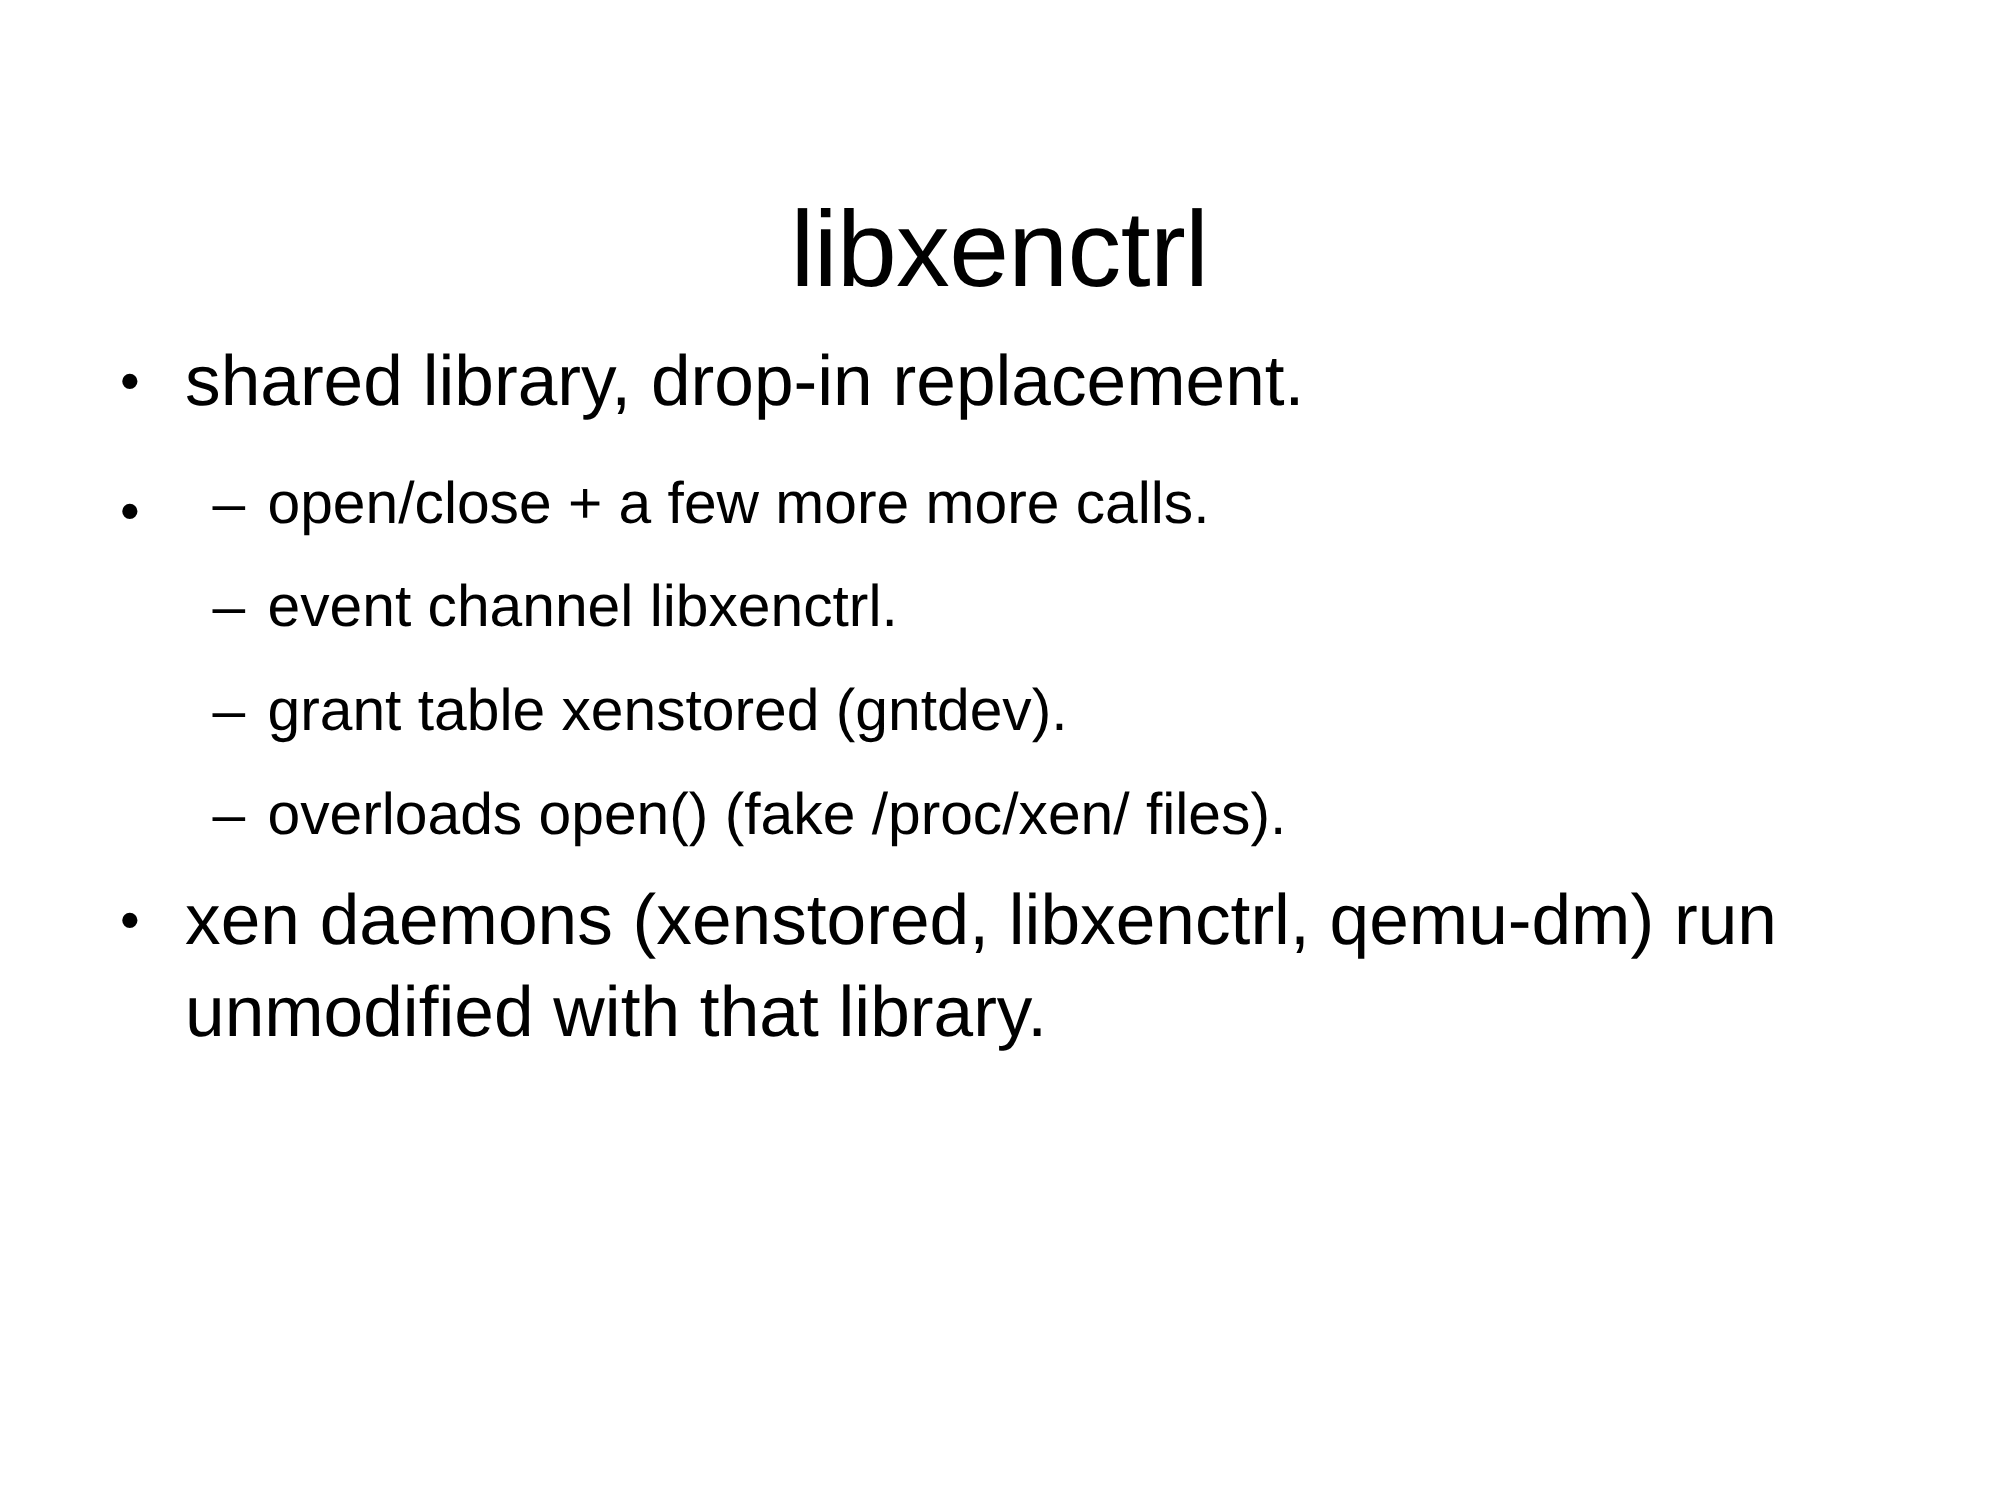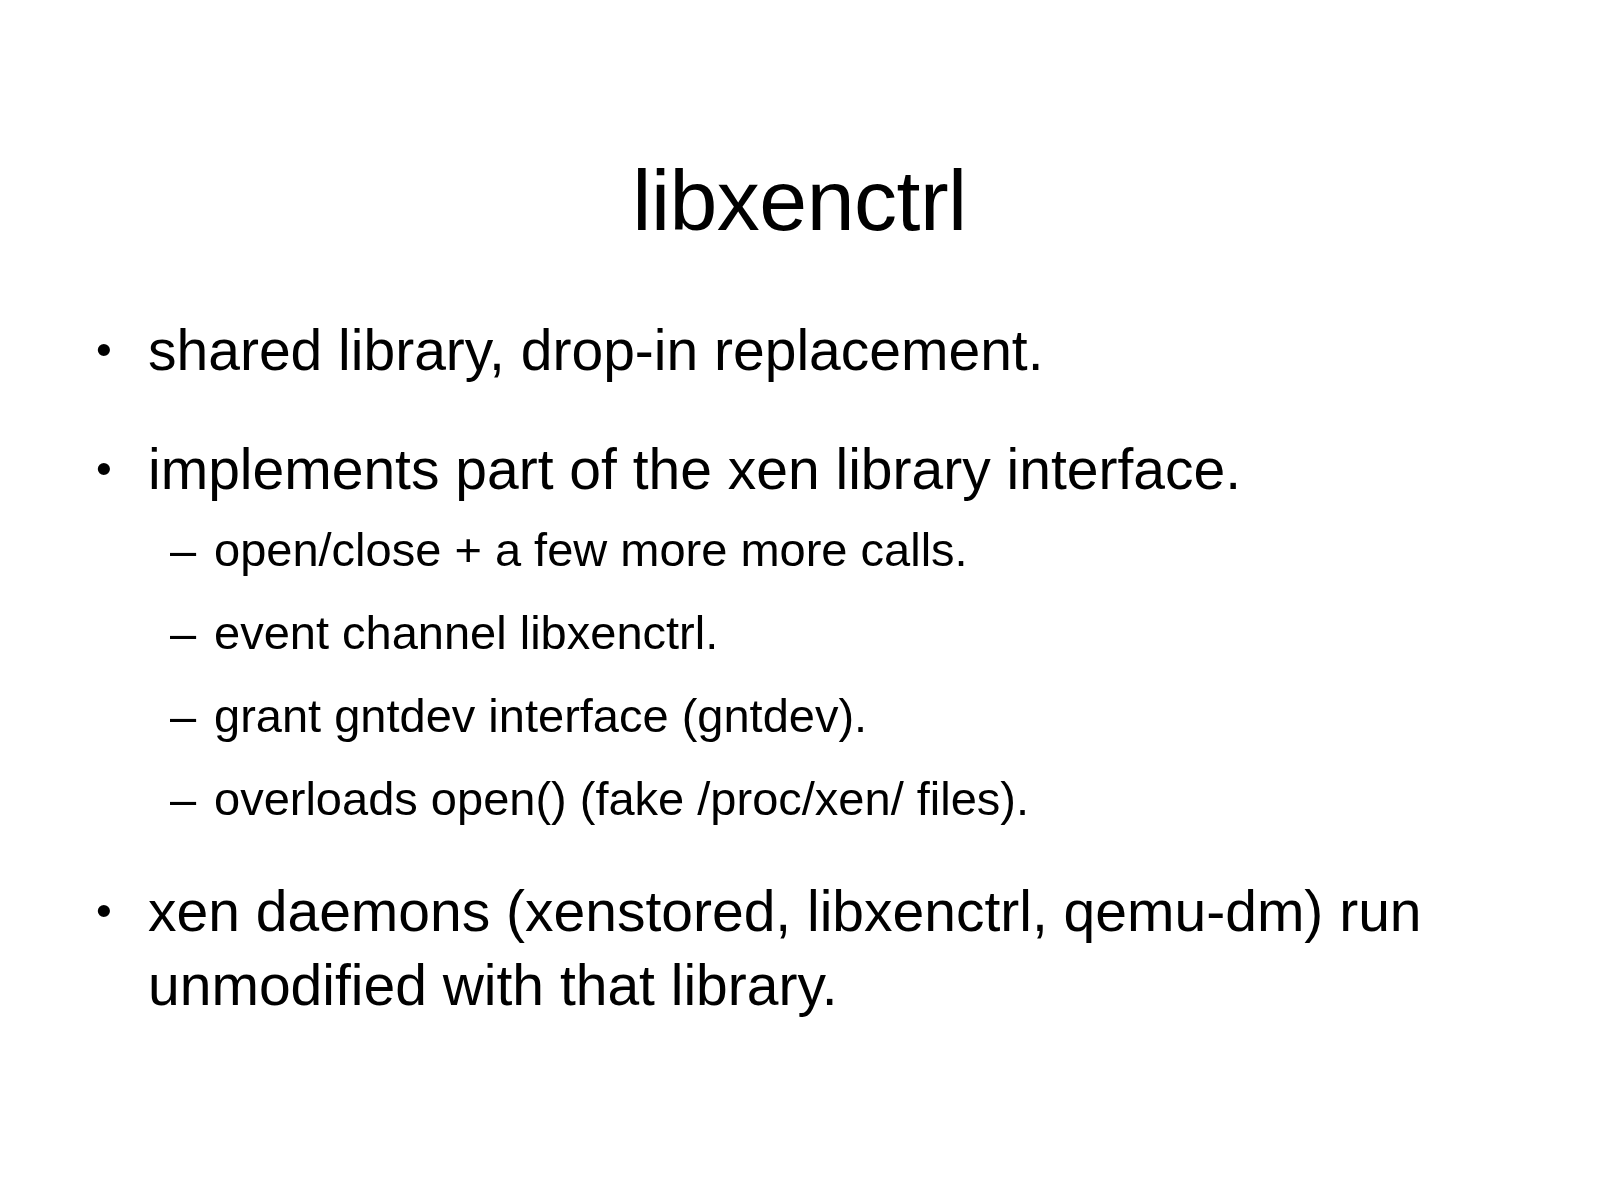--- a/index.html
+++ b/index.html
@@ -63,21 +63,20 @@
     top: 0;
     width: 24px;
     font-size: 45px;
     line-height: 74px;
     text-align: left;
     color: #000000;
   }
 
   li.bullet-l1 > .bullet-text {
     display: block;
-    margin-top: 45px;
   }
 
   
   ul.level2 {
     list-style: none;
     margin: 14px 0 10px 0;
     padding: 0 0 0 22px;
   }
 
   li.bullet-l2 {
@@ -130,34 +129,33 @@
   <div class="body-area">
     <ul class="level1">
 
       <li class="bullet-l1">
         <span class="marker-dot">•</span>
         <span class="bullet-text">shared library, drop-in replacement.</span>
       </li>
 
       <li class="bullet-l1 has-children">
         <span class="marker-dot">•</span>
-        <span class="bullet-text">implements part of the xen library interface.</span>
 
         <ul class="level2">
           <li class="bullet-l2">
             <span class="marker-dash">–</span>
             <span class="bullet-text">open/close + a few more more calls.</span>
           </li>
           <li class="bullet-l2">
             <span class="marker-dash">–</span>
             <span class="bullet-text">event channel libxenctrl.</span>
           </li>
           <li class="bullet-l2">
             <span class="marker-dash">–</span>
-            <span class="bullet-text">grant gntdev interface (gntdev).</span>
+            <span class="bullet-text">grant table xenstored (gntdev).</span>
           </li>
           <li class="bullet-l2">
             <span class="marker-dash">–</span>
             <span class="bullet-text">overloads open() (fake /proc/xen/ files).</span>
           </li>
         </ul>
       </li>
 
       <li class="bullet-l1 wrap">
         <span class="marker-dot">•</span>

